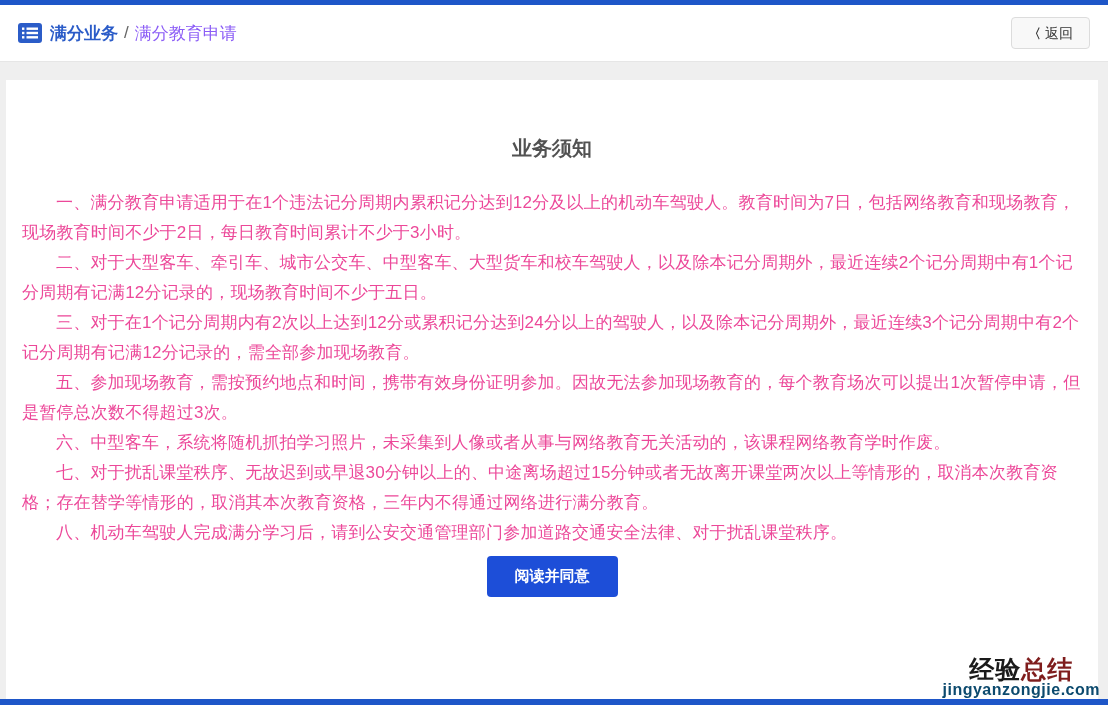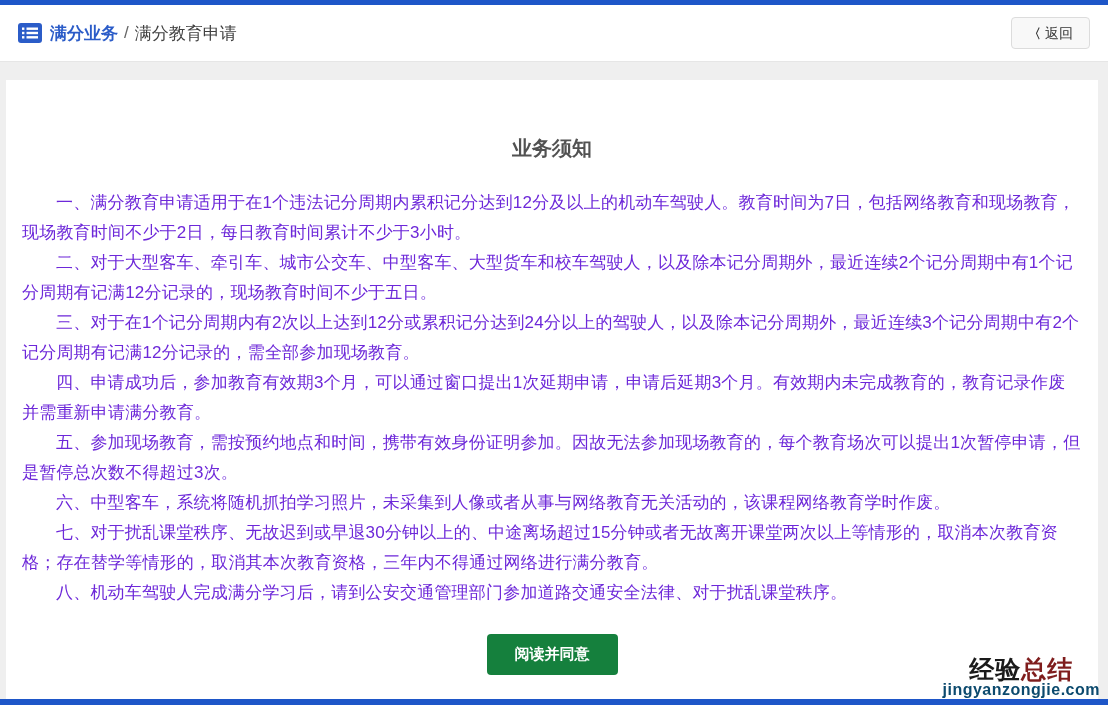--- a/index.html
+++ b/index.html
@@ -12,44 +12,44 @@
   .topbar{height:5px;background:#1e56c8;}
   
   .header{
     background:#ffffff;height:57px;border-bottom:1px solid #e6e6e6;
     display:flex;align-items:center;padding:11px 18px;box-sizing:border-box;
   }
   .breadcrumb{display:flex;align-items:center;font-size:17px;}
   .list-icon{display:inline-flex;margin-right:8px;}
   .crumb-root{color:#2b5cc8;font-weight:bold;}
   .crumb-sep{color:#666;margin:0 6px;font-weight:normal;}
-  .crumb-page{color:#404040;}
+  .crumb-page{color:#8b5cf6;}
   .back-btn{
     margin-left:auto;background:#f8f8f8;border:1px solid #dcdcdc;border-radius:4px;
     padding:8px 16px;font-size:14px;color:#333;cursor:pointer;
     display:flex;align-items:center;gap:4px;line-height:1;
   }
   .back-chevron{font-size:13px;color:#333;font-weight:bold;}
   
   .card{
     position:absolute;left:6px;right:10px;top:80px;height:619px;
     background:#ffffff;box-sizing:border-box;
     padding:55px 16px 0 16px;
   }
   .notice-title{
     text-align:center;font-size:20px;font-weight:bold;color:#525252;
     margin:0 0 26px 0;
   }
   .notice-body p{
-    margin:0;font-size:17px;line-height:30px;color:#6d28d9;
+    margin:0;font-size:17px;line-height:30px;color:#ec4899;
     text-indent:2em;letter-spacing:0.2px;
   }
   .agree-btn{
-    display:block;margin:26px auto 0;border:none;cursor:pointer;
-    background:#15803d;color:#ffffff;font-weight:bold;font-size:15px;
+    display:block;margin:8px auto 0;border:none;cursor:pointer;
+    background:#1d4ed8;color:#ffffff;font-weight:bold;font-size:15px;
     padding:11px 28px;border-radius:4px;
     font-family:"Liberation Sans","DejaVu Sans",sans-serif;
   }
   
   .watermark{
     position:absolute;right:8px;bottom:6px;text-align:center;line-height:1.05;
   }
   .wm-cn{font-size:25px;font-weight:bold;color:#1a1a1a;letter-spacing:1px;}
   .wm-cn .red{color:#7f1d1d;}
   .wm-domain{font-size:16px;font-weight:bold;color:#0c4a6e;letter-spacing:0.5px;}
@@ -83,21 +83,20 @@
     <span>返回</span>
   </button>
 </div>
 
 <div class="card">
   <h2 class="notice-title">业务须知</h2>
   <div class="notice-body">
     <p>一、满分教育申请适用于在1个违法记分周期内累积记分达到12分及以上的机动车驾驶人。教育时间为7日，包括网络教育和现场教育，现场教育时间不少于2日，每日教育时间累计不少于3小时。</p>
     <p>二、对于大型客车、牵引车、城市公交车、中型客车、大型货车和校车驾驶人，以及除本记分周期外，最近连续2个记分周期中有1个记分周期有记满12分记录的，现场教育时间不少于五日。</p>
     <p>三、对于在1个记分周期内有2次以上达到12分或累积记分达到24分以上的驾驶人，以及除本记分周期外，最近连续3个记分周期中有2个记分周期有记满12分记录的，需全部参加现场教育。</p>
-    <p>四、申请成功后，参加教育有效期3个月，可以通过窗口提出1次延期申请，申请后延期3个月。有效期内未完成教育的，教育记录作废并需重新申请满分教育。</p>
     <p>五、参加现场教育，需按预约地点和时间，携带有效身份证明参加。因故无法参加现场教育的，每个教育场次可以提出1次暂停申请，但是暂停总次数不得超过3次。</p>
     <p>六、中型客车，系统将随机抓拍学习照片，未采集到人像或者从事与网络教育无关活动的，该课程网络教育学时作废。</p>
     <p>七、对于扰乱课堂秩序、无故迟到或早退30分钟以上的、中途离场超过15分钟或者无故离开课堂两次以上等情形的，取消本次教育资格；存在替学等情形的，取消其本次教育资格，三年内不得通过网络进行满分教育。</p>
     <p>八、机动车驾驶人完成满分学习后，请到公安交通管理部门参加道路交通安全法律、对于扰乱课堂秩序。</p>
   </div>
   <button class="agree-btn">阅读并同意</button>
 </div>
 
 <div class="watermark">
   <div class="wm-cn"><span>经验</span><span class="red">总结</span></div>

